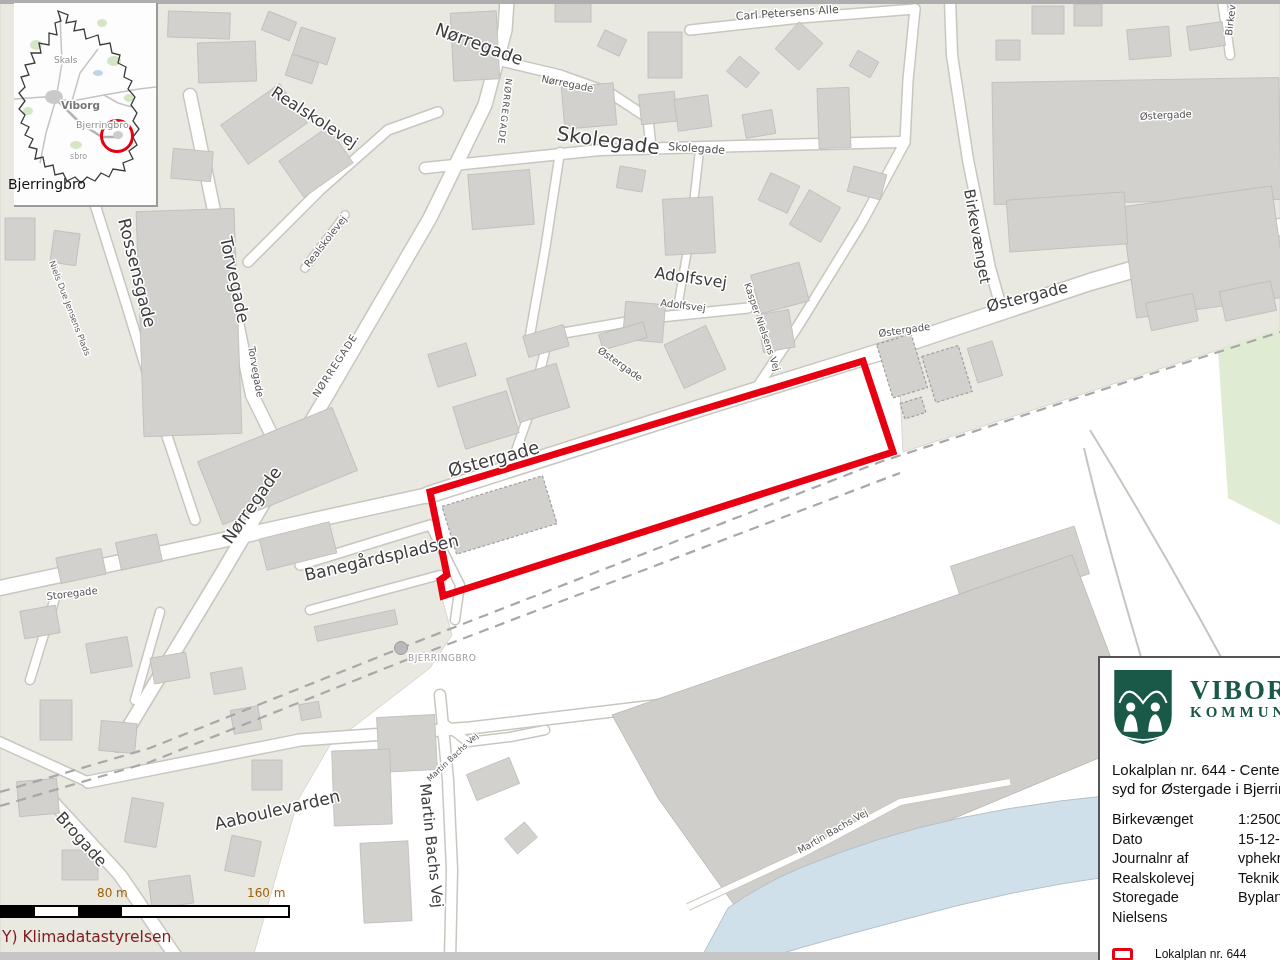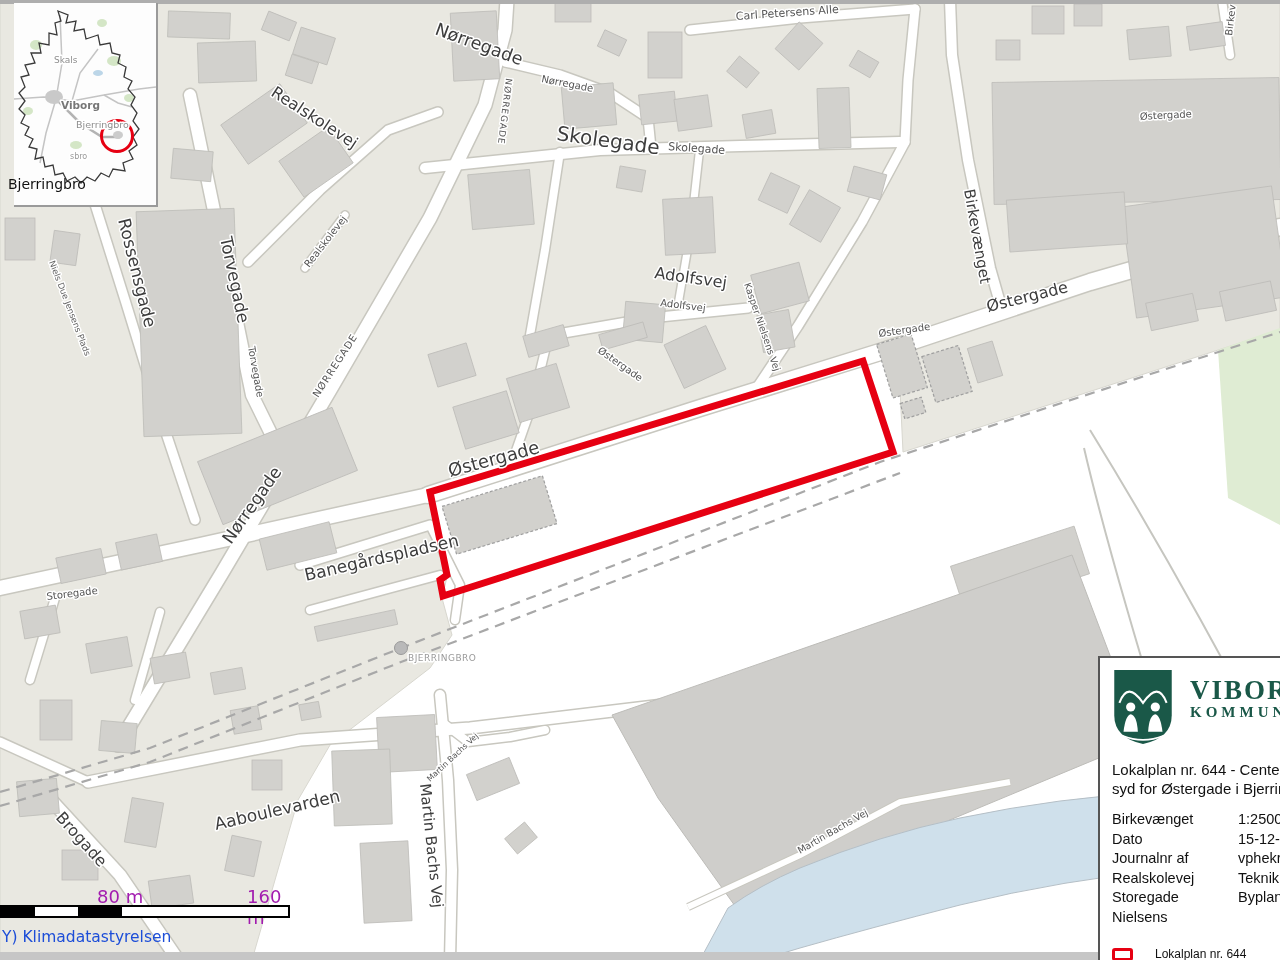--- a/index.html
+++ b/index.html
@@ -11,28 +11,28 @@
   #bottom-strip{top:952px;height:8px;background:#c6c6c6;}
   .slabel{paint-order:stroke;stroke:#ffffff;stroke-width:3px;stroke-linejoin:round;
     font-family:"DejaVu Sans",sans-serif;}
   
   #inset{position:absolute;left:0;top:3px;width:142px;height:202px;background:#3b82f6;
     border-right:2px solid #9a9a9a;border-bottom:2px solid #9a9a9a;z-index:10;margin-left:14px;}
   #inset-caption{position:absolute;left:8px;top:176px;font-size:14px;color:#111;z-index:11;
     font-family:"DejaVu Sans",sans-serif;}
   
   #scalebar{position:absolute;left:0;top:886px;width:300px;height:36px;z-index:10;}
-  .scale-label{position:absolute;top:0;font-size:18px;color:#a21caf;}
+  .scale-label{position:absolute;top:0;font-size:12px;color:#a16207;}
   #scale-80{left:97px;} #scale-160{left:247px;}
   .scale-seg{position:absolute;top:19px;height:13px;box-sizing:border-box;}
   #seg1{left:0;width:33px;background:#000;}
   #seg2{left:33px;width:47px;background:#fff;border:2px solid #000;}
   #seg3{left:80px;width:40px;background:#000;}
   #seg4{left:120px;width:170px;background:#fff;border:2px solid #000;}
-  #attribution{position:absolute;left:2px;top:928px;font-size:15.5px;color:#1d4ed8;z-index:10;}
+  #attribution{position:absolute;left:2px;top:928px;font-size:15.5px;color:#7f1d1d;z-index:10;}
   
   #info-box{position:absolute;left:1098px;top:656px;width:268px;height:292px;background:#fff;
     border:2px solid #555;z-index:10;font-family:"Liberation Sans",sans-serif;
     padding:10px 0 0 12px;box-sizing:content-box;}
   #brand-row{display:flex;align-items:flex-start;}
   #brand-text{margin-left:16px;margin-top:8px;color:#1a5848;font-family:"Liberation Serif",serif;}
   #brand-top{font-size:27px;font-weight:bold;letter-spacing:2px;line-height:28px;}
   #brand-bottom{font-size:15px;font-weight:bold;letter-spacing:4px;line-height:17px;}
   #info-title{margin-top:14px;font-size:15px;line-height:19px;color:#111;width:300px;}
   #info-rows{margin-top:12px;font-size:14.5px;color:#111;}

